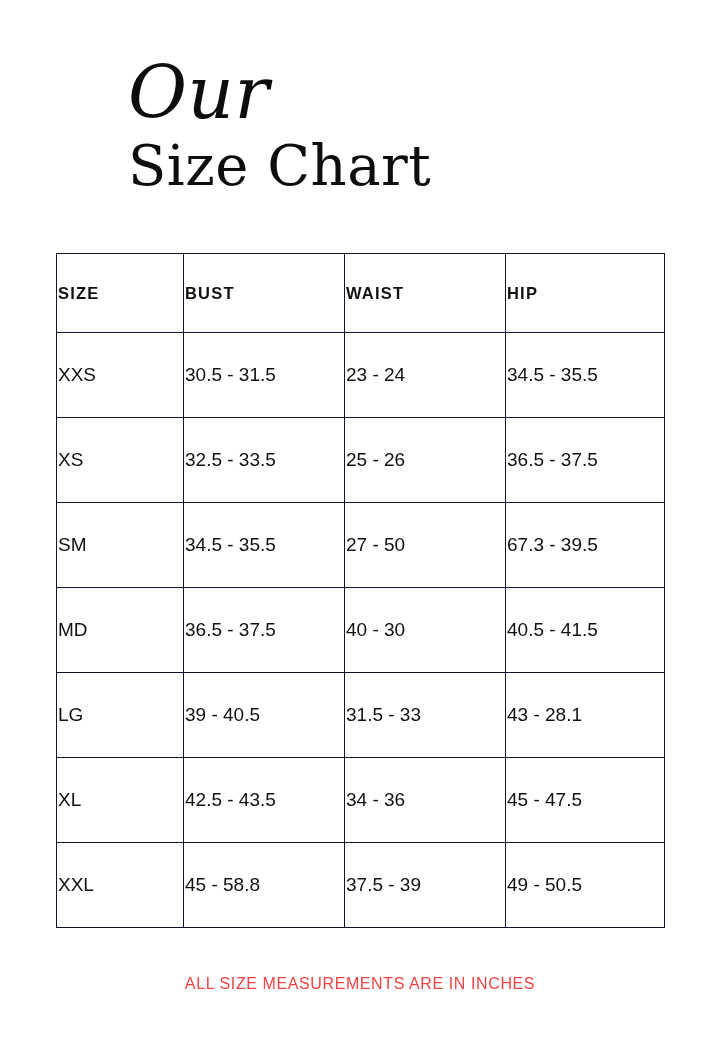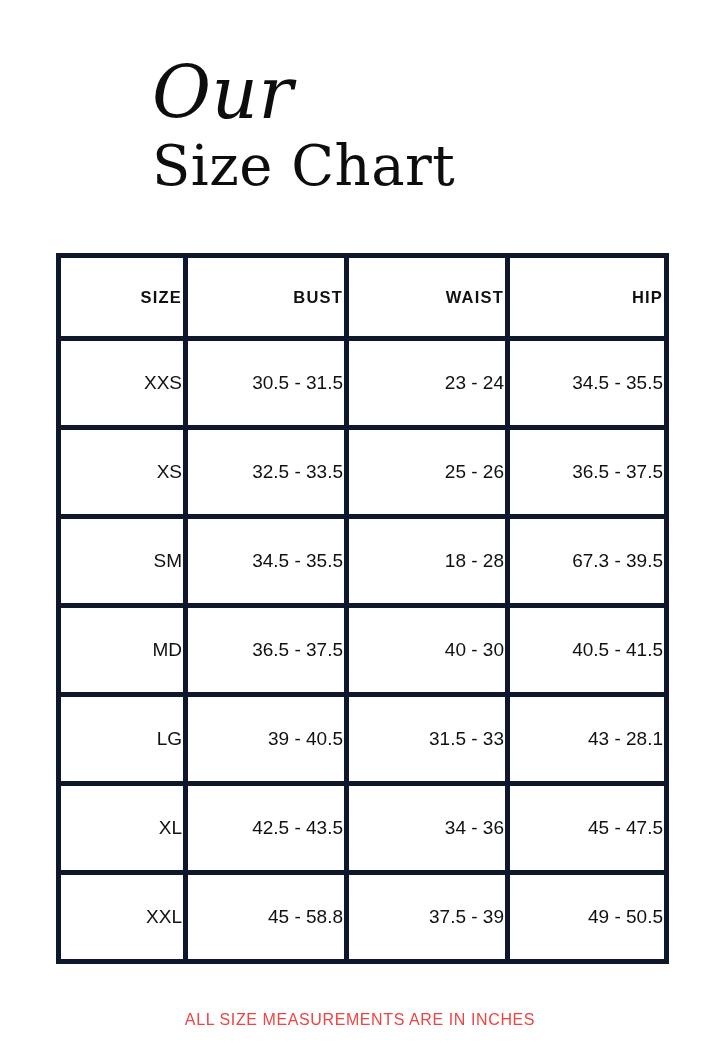--- a/index.html
+++ b/index.html
@@ -20,21 +20,20 @@
     width: 720px;
     height: 1043px;
     box-sizing: border-box;
     display: flex;
     flex-direction: column;
   }
 
   
   .title-block {
     padding: 58px 0 0 128px;
-    margin-left: 24px;
   }
   .title-line {
     font-family: "DejaVu Serif", "Liberation Serif", serif;
     font-weight: 400;
     color: #0d0d0d;
     letter-spacing: 0.5px;
     line-height: 0.98;
   }
   .title-line-1 {
     font-size: 72px;
@@ -49,22 +48,22 @@
   .table-wrap {
     margin: 60px 56px 0 56px;
   }
   table.size-chart {
     width: 608px;
     border-collapse: collapse;
     table-layout: fixed;
   }
   table.size-chart th,
   table.size-chart td {
-    border: 5px solid #0f172a;
-    text-align: right;
+    border: 1px solid #0f172a;
+    text-align: left;
     vertical-align: middle;
     height: 82px;
     font-size: 19px;
     color: #111111;
     font-weight: 400;
   }
   table.size-chart thead th {
     font-weight: 700;
     font-size: 16.5px;
     letter-spacing: 1.2px;
@@ -119,21 +118,21 @@
         </tr>
         <tr>
           <td>XS</td>
           <td>32.5 - 33.5</td>
           <td>25 - 26</td>
           <td>36.5 - 37.5</td>
         </tr>
         <tr>
           <td>SM</td>
           <td>34.5 - 35.5</td>
-          <td>18 - 28</td>
+          <td>27 - 50</td>
           <td>67.3 - 39.5</td>
         </tr>
         <tr>
           <td>MD</td>
           <td>36.5 - 37.5</td>
           <td>40 - 30</td>
           <td>40.5 - 41.5</td>
         </tr>
         <tr>
           <td>LG</td>

